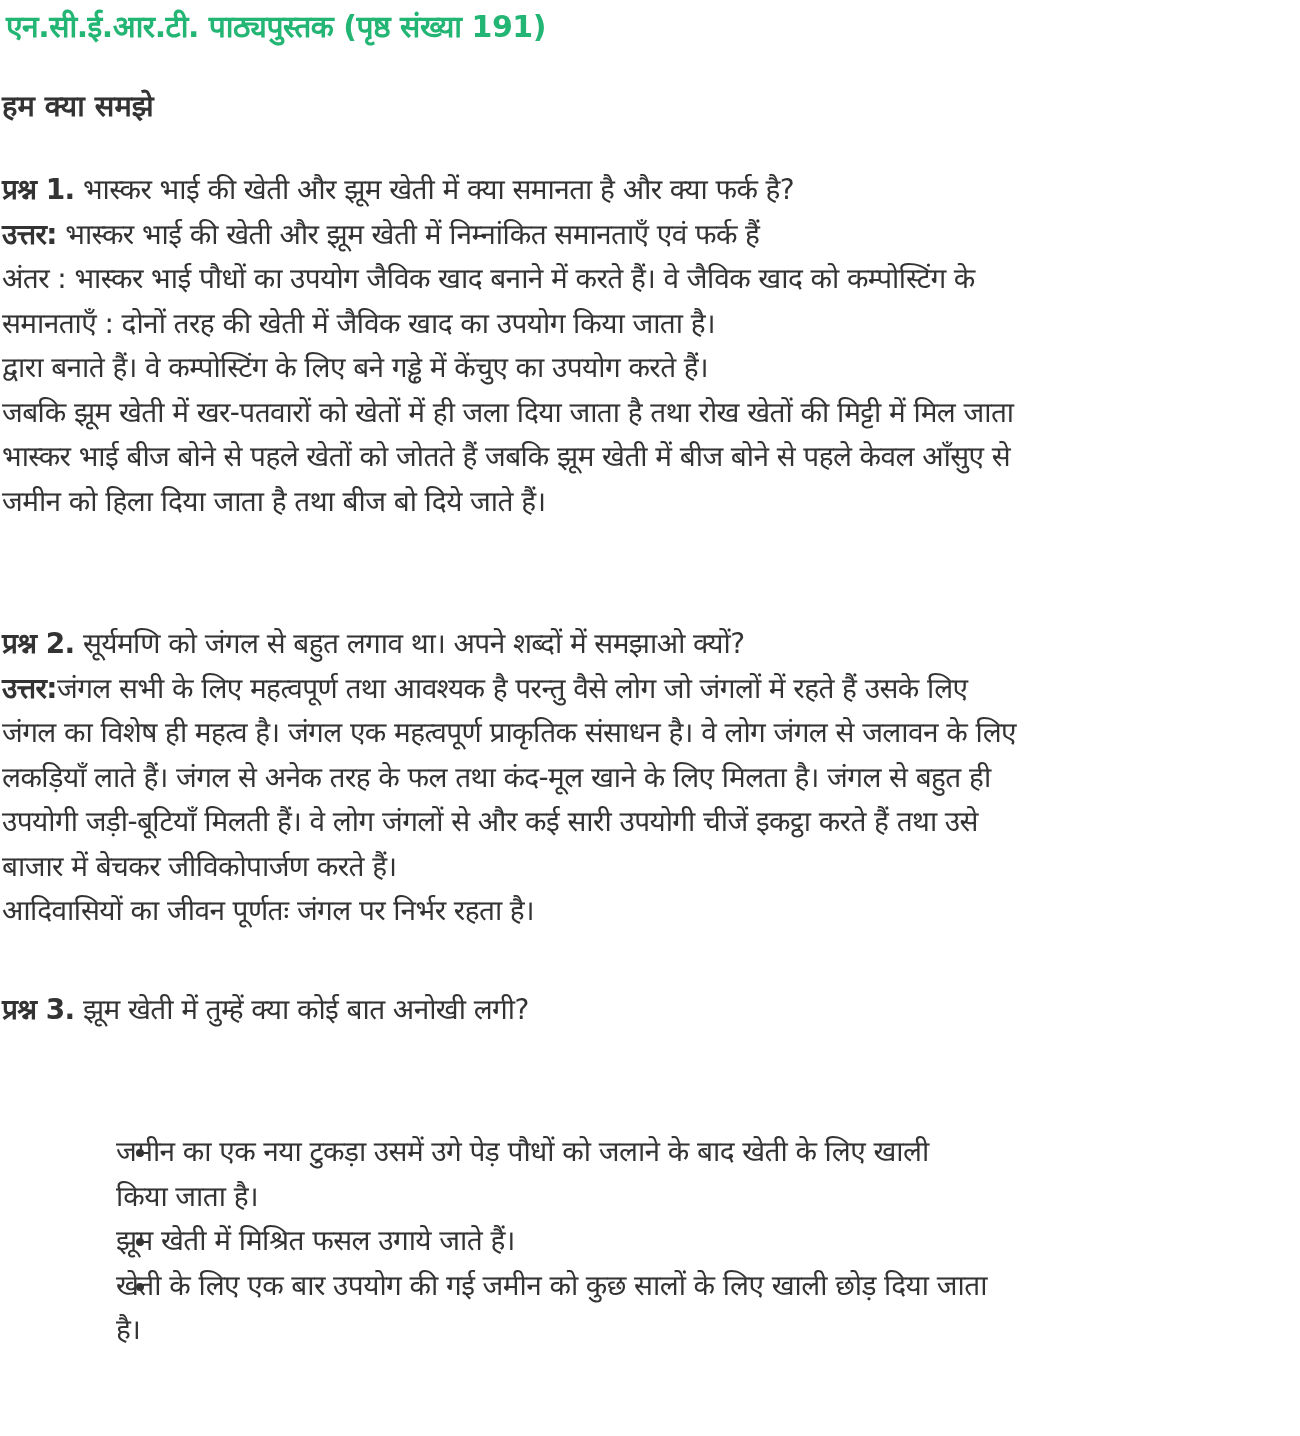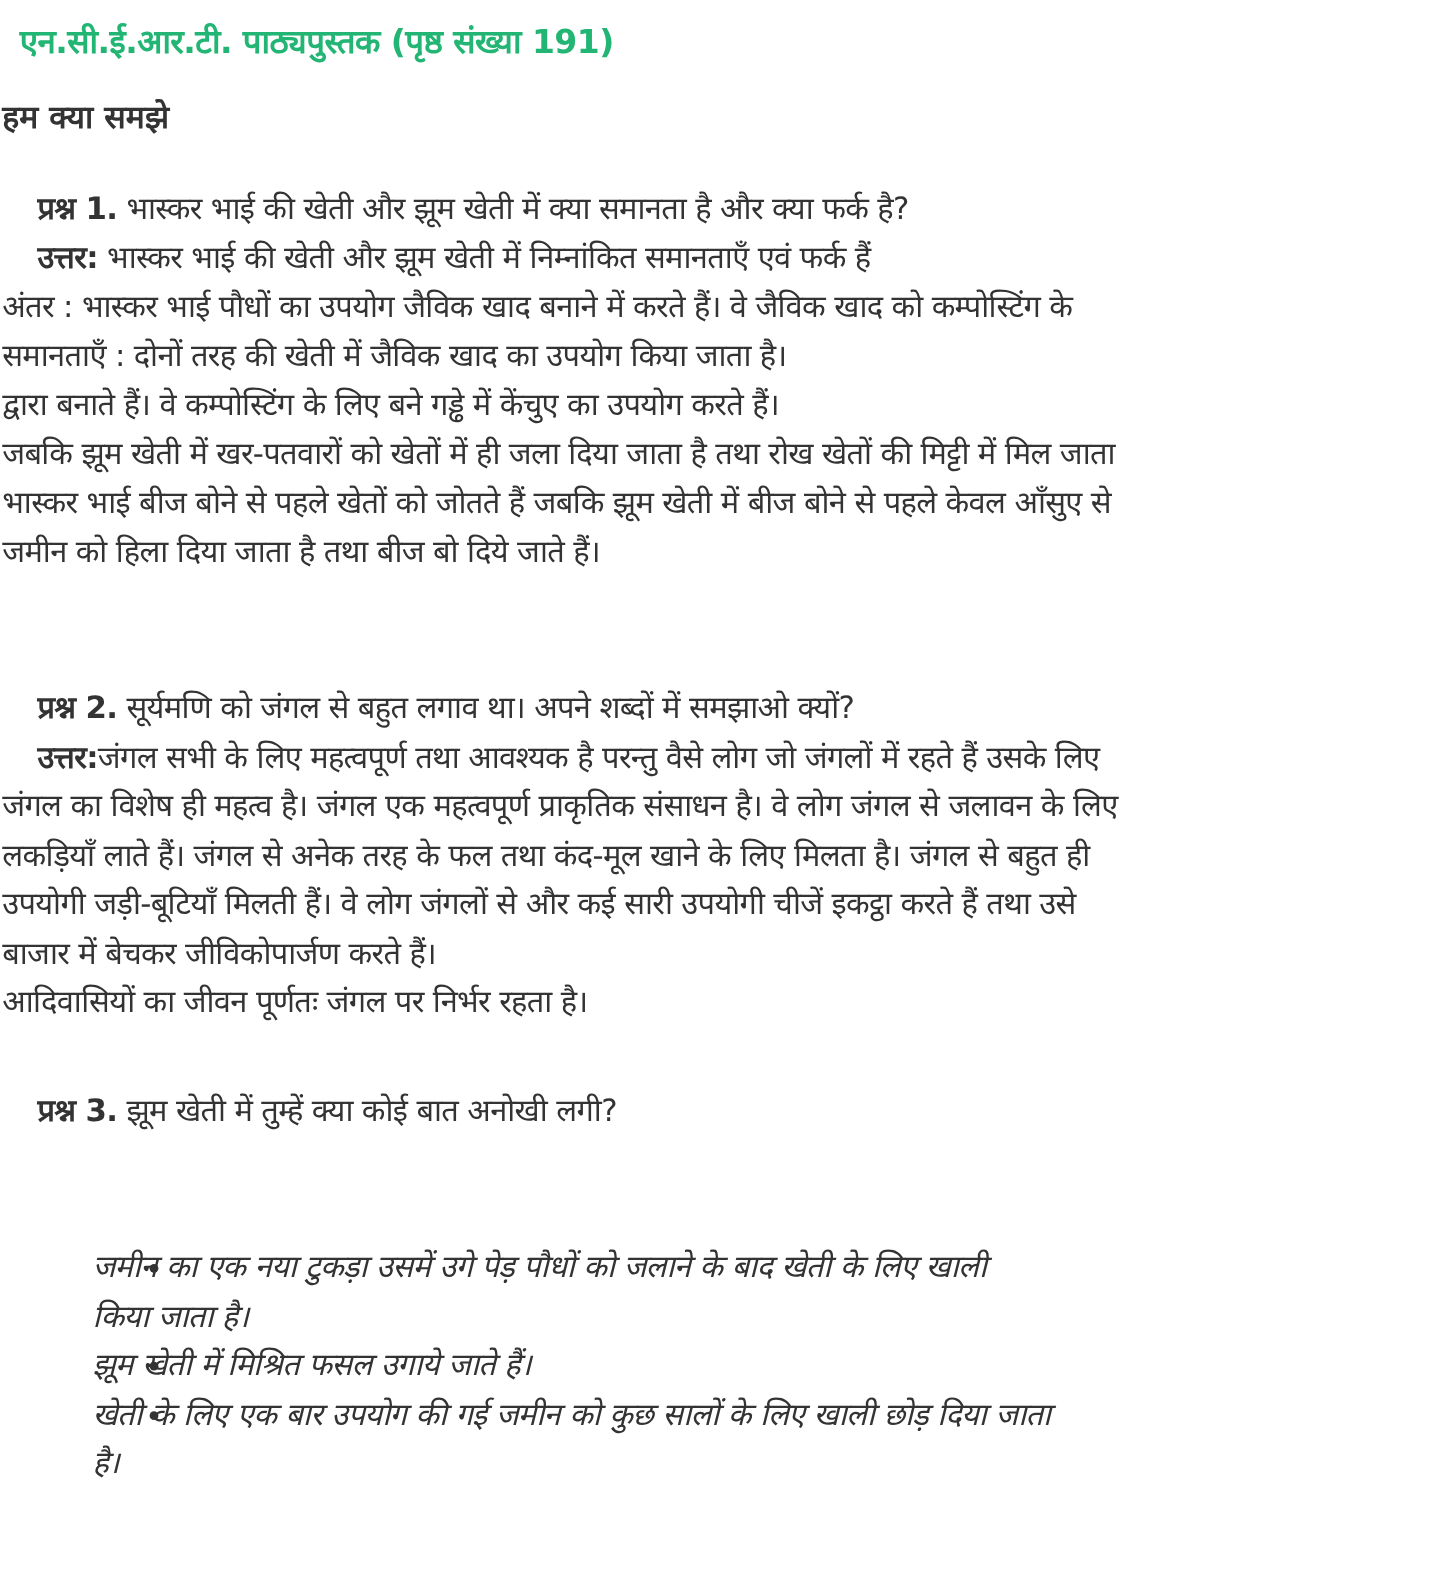--- a/index.html
+++ b/index.html
@@ -17,21 +17,21 @@
     .page {
       position: relative;
       width: 1300px;
       padding: 0 0 0 2px;
       box-sizing: border-box;
     }
     .title {
       color: #22b573;
       font-size: 30px;
       font-weight: bold;
-      margin: 16px;
+      margin: 4px;
       position: absolute;
       top: 0px;
       left: 2px;
       line-height: 46px;
       letter-spacing: -0.5px;
       white-space: nowrap;
     }
     .subtitle {
       position: absolute;
       top: 83px;
@@ -50,35 +50,33 @@
       font-size: 28px;
       line-height: 44.5px;
       letter-spacing: -0.6px;
     }
     .line {
       white-space: nowrap;
       height: 44.5px;
     }
     .b {
       font-weight: bold;
-      margin-left: 32px;
     }
     .bullets {
       position: absolute;
       left: 0;
       top: 1130px;
       width: 1300px;
       font-size: 28px;
       line-height: 44.5px;
       letter-spacing: -0.6px;
     }
     .bullet-item {
       position: relative;
-      padding-left: 84px;
-      font-style: italic;
+      padding-left: 116px;
     }
     .bullet-dot {
       position: absolute;
       left: 136px;
       top: 19px;
       width: 8px;
       height: 8px;
       border-radius: 50%;
       background: #333333;
     }

